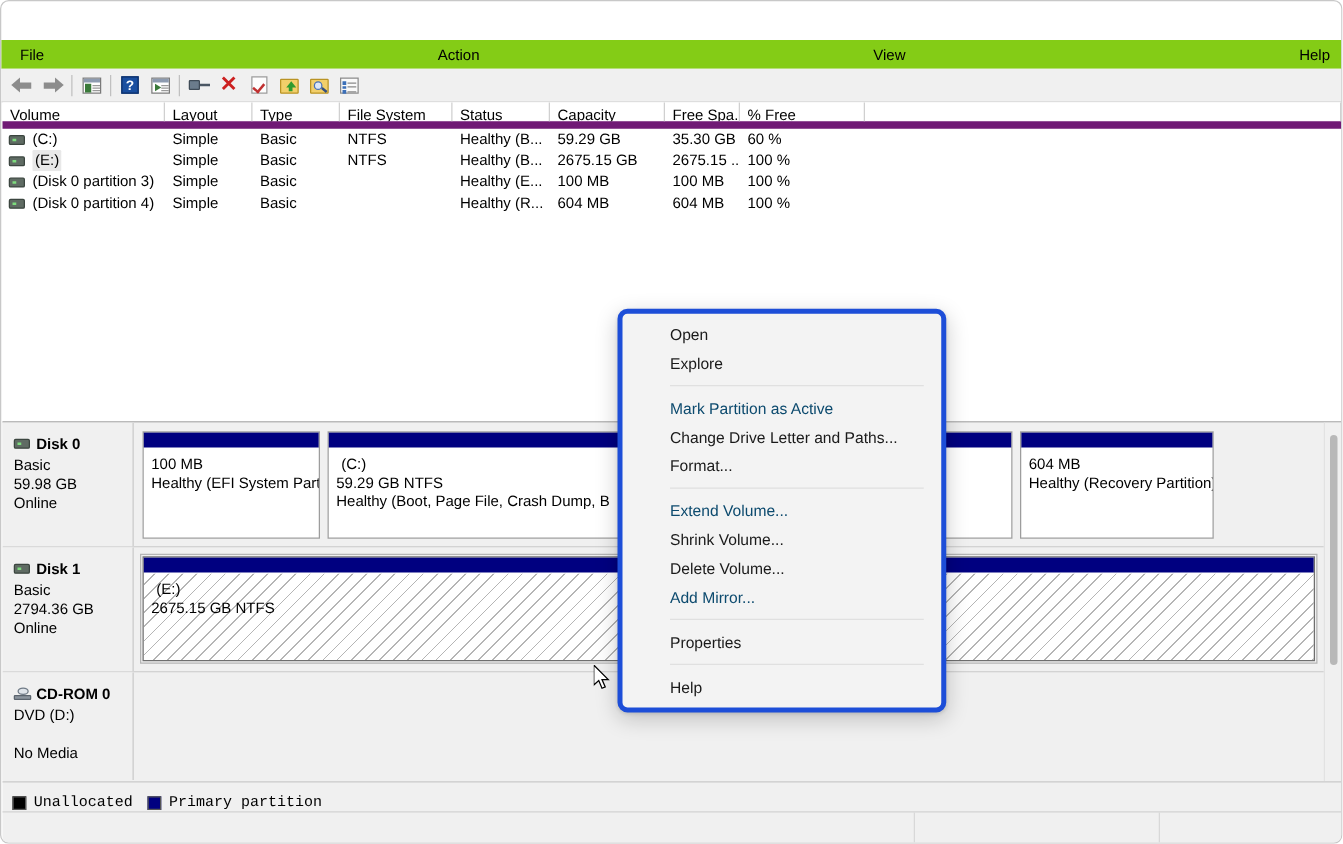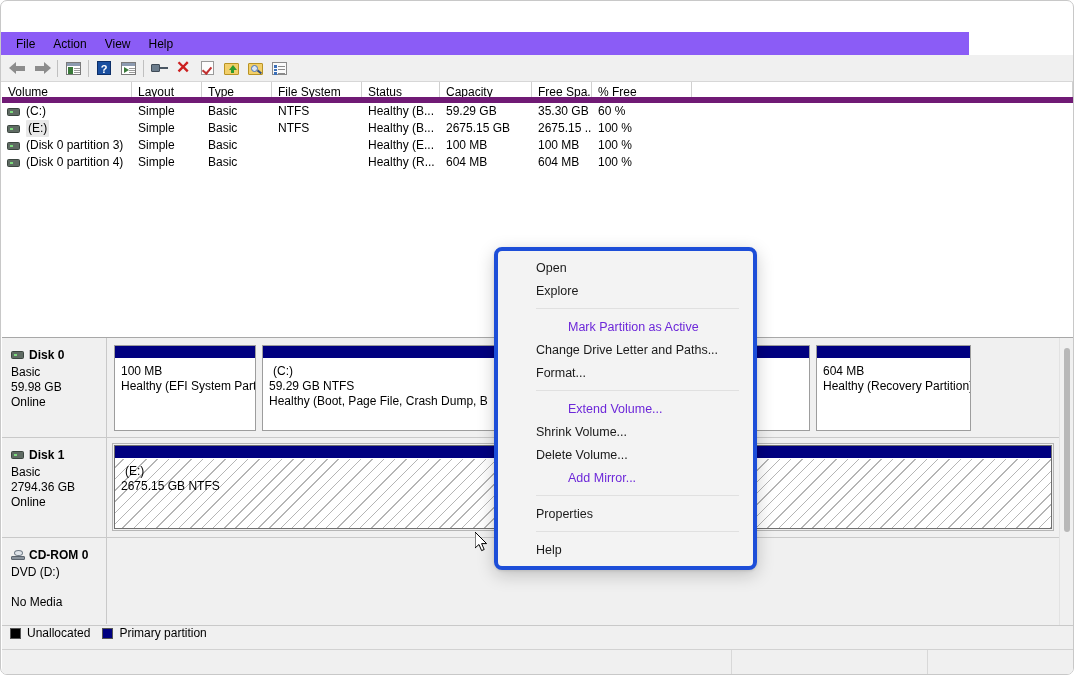--- a/index.html
+++ b/index.html
@@ -101,27 +101,28 @@
     width: 15px; height: 1px;
     background: #333333;
   }
   .glyph-close:before { transform: rotate(45deg); }
   .glyph-close:after  { transform: rotate(-45deg); }
 
   
   .menubar {
     position: absolute;
     left: 0; top: 31px;
-    width: 968px;
+    width: 1072px;
     height: 23px;
-    background: #8b5cf6;
+    background: #84cc16;
     display: flex;
     align-items: center;
     padding-left: 6px;
     box-sizing: border-box;
+    justify-content: space-between;
   }
   .menubar-item {
     font-size: 12px;
     color: #000000;
     padding: 3px 9px;
     line-height: 14px;
   }
 
   
   .toolbar {
@@ -511,23 +512,24 @@
 
   
   .legend {
     position: absolute;
     left: 1px; top: 624px;
     width: 1071px;
     height: 24px;
     background: #f0f0f0;
     border-top: 1px solid #c9c9c9;
     display: flex;
-    align-items: flex-start;
+    align-items: flex-end;
     padding-left: 8px;
     box-sizing: border-box;
+    font-family: Liberation Mono, monospace;
   }
   .legend-item {
     display: flex;
     align-items: center;
     margin-right: 12px;
     font-size: 12px;
     color: #000000;
   }
   .legend-swatch {
     width: 11px; height: 11px;
@@ -572,21 +574,21 @@
   .ctx-item {
     height: 23px;
     display: flex;
     align-items: center;
     padding-left: 38px;
     font-size: 12.5px;
     color: #1a1a1a;
     box-sizing: border-box;
     white-space: nowrap;
   }
-  .ctx-item.disabled { color: #6d28d9; margin-left: 32px; }
+  .ctx-item.disabled { color: #0c4a6e; }
   .ctx-sep {
     height: 1px;
     background: #e0e0e0;
     margin: 6px 14px 6px 38px;
   }
 
   
   .cursor {
     position: absolute;
     left: 474px; top: 531px;

